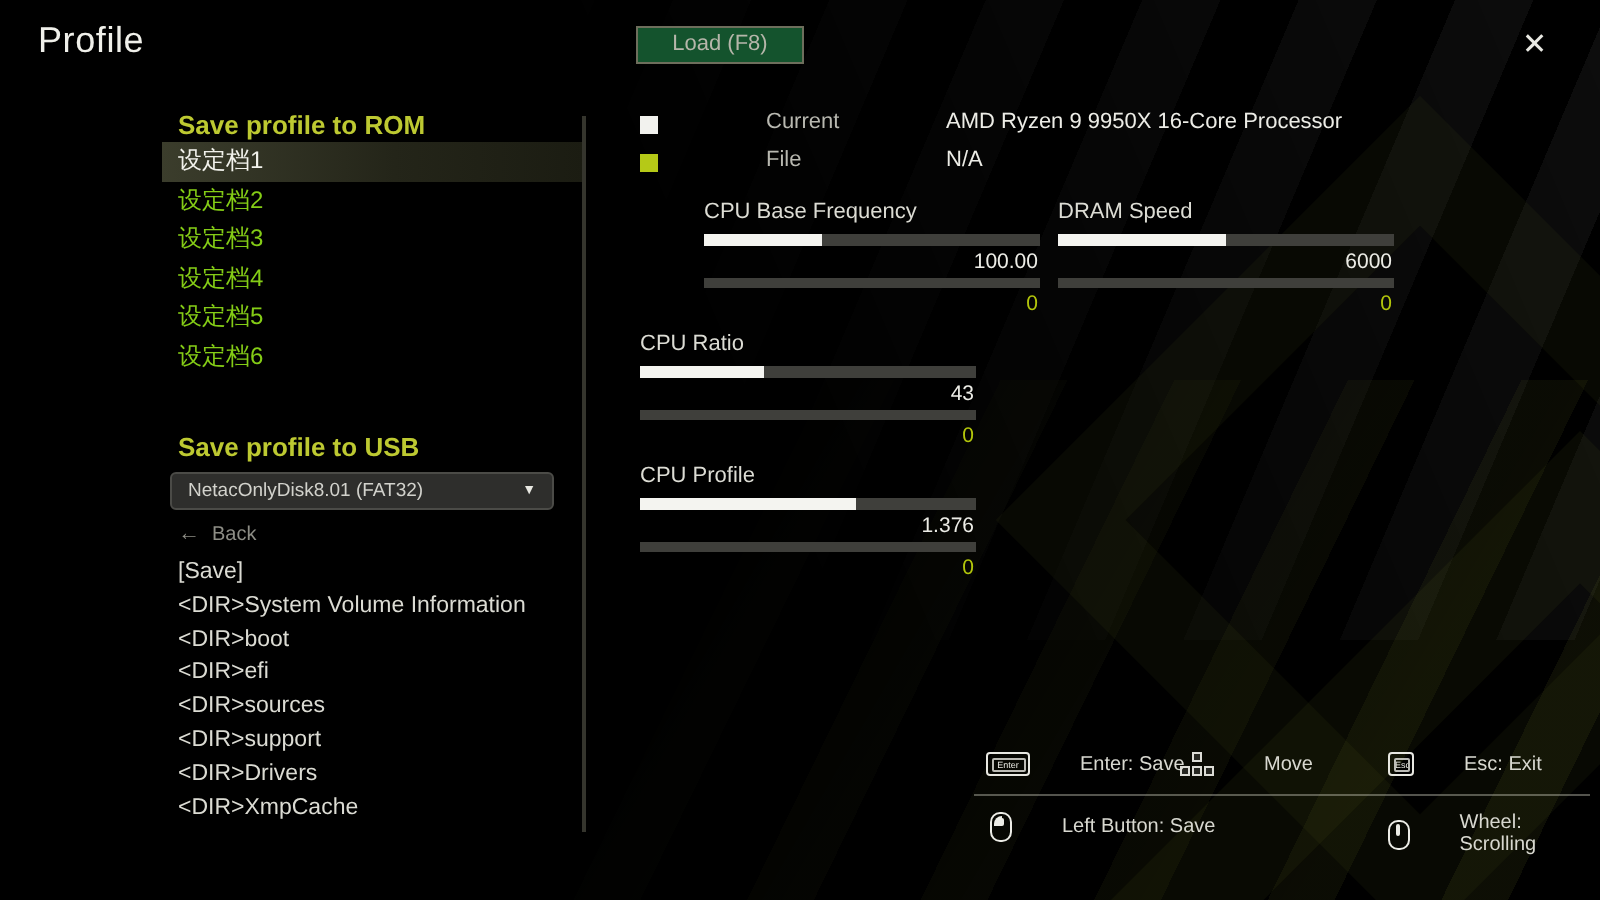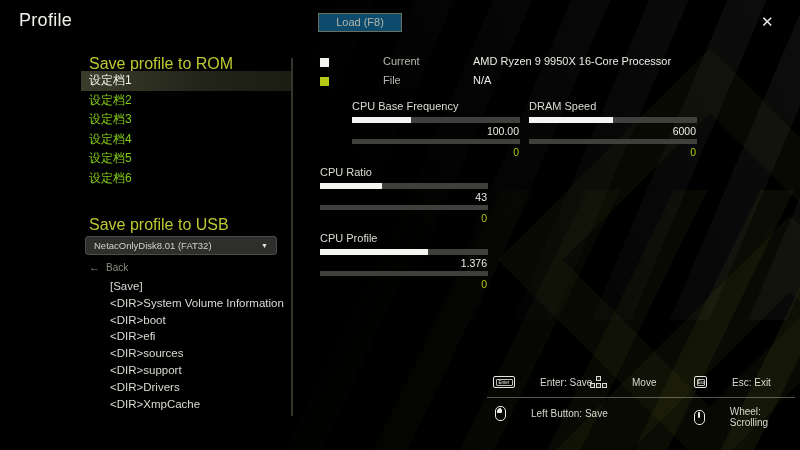--- a/index.html
+++ b/index.html
@@ -24,42 +24,42 @@
     -webkit-mask:linear-gradient(300deg, #000 10%, transparent 80%);
             mask:linear-gradient(300deg, #000 10%, transparent 80%);
   }
   .chev { position:absolute; border-style:solid; transform:rotate(45deg); }
   .chev1 { right:-60px; top:110px; width:300px; height:300px; border-width:46px; border-color:rgba(180,200,60,0.045); }
   .chev2 { right:-170px; bottom:-200px; width:360px; height:360px; border-width:54px; border-color:rgba(180,200,60,0.05); }
   
   .page-title { position:absolute; left:19px; top:10px; font-size:18px; color:#f0f0ea; letter-spacing:0.3px; }
   .tab-bar { position:absolute; left:318px; top:13px; display:flex; height:19px; }
   .tab { width:84px; height:19px; line-height:17px; text-align:center; font-size:11px; cursor:pointer; }
-  .tab.inactive { background:#0c4a6e; border:1px solid #6e6e5c; color:#b6b6aa; }
+  .tab.inactive { background:#14532d; border:1px solid #6e6e5c; color:#b6b6aa; }
   .tab.active { line-height:19px; color:#15160a; font-weight:bold; }
   .close-x { position:absolute; left:757px; top:11px; font-size:15px; color:#e9e9e3; cursor:pointer; padding:2px 4px; }
   
   .sidebar { position:absolute; left:81px; top:52px; width:211px; }
-  .sec-title { font-size:16px; font-weight:normal; padding-left:8px; }
+  .sec-title { font-size:13px; font-weight:bold; padding-left:8px; }
   .sec-title.rom { position:absolute; top:3px; }
   .sec-title.usb { position:absolute; top:164px; }
   .profile-list { position:absolute; top:19px; left:0; width:211px; }
   .p-item { height:19.5px; line-height:19.5px; padding-left:8px; font-size:12px; color:#84cc16; cursor:pointer; }
   .p-item.selected { background:linear-gradient(90deg,#3b3d2c 0%, #242519 55%, #1b1c12 100%); color:#f2f2ec; }
   .dropdown {
     position:absolute; top:184px; left:4px; width:192px; height:19px;
     background:#2e2e2c; border:1px solid #4b4b47; border-radius:3px;
     display:flex; align-items:center; padding:0 8px; cursor:pointer;
   }
   .dd-value { flex:1; font-size:9.5px; color:#d2d2cc; white-space:nowrap; overflow:hidden; }
   .dd-arrow { font-size:7px; color:#e8e8e2; }
   .back-row { position:absolute; top:209px; left:8px; font-size:10px; color:#8d8d85; cursor:pointer; }
   .back-row .arr { margin-right:6px; font-size:11px; }
   .file-list { position:absolute; top:226px; left:0; width:211px; }
-  .f-item { height:16.8px; line-height:16.8px; padding-left:8px; font-size:11.5px; color:#dbdbd3; cursor:pointer; white-space:nowrap;margin-left:21px; }
+  .f-item { height:16.8px; line-height:16.8px; padding-left:8px; font-size:11.5px; color:#dbdbd3; cursor:pointer; white-space:nowrap; }
   .vdiv { position:absolute; left:291px; top:58px; width:2px; height:358px; background:#35352d; }
   
   .status-row { position:absolute; left:320px; display:flex; align-items:flex-end; font-size:11px;gap:40px; }
   .status-row.r1 { top:55px; }
   .status-row.r2 { top:74px; }
   .sw { width:9px; height:9px; margin-right:14px; }
   .st-label { width:50px; color:#b8b8b0; }
   .st-value { color:#ececE6; color:#ececE6; }
   
   .slider-group { position:absolute; width:168px; height:60px; }

